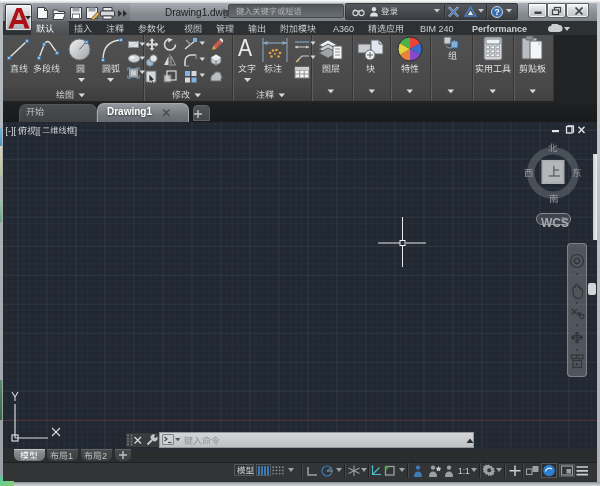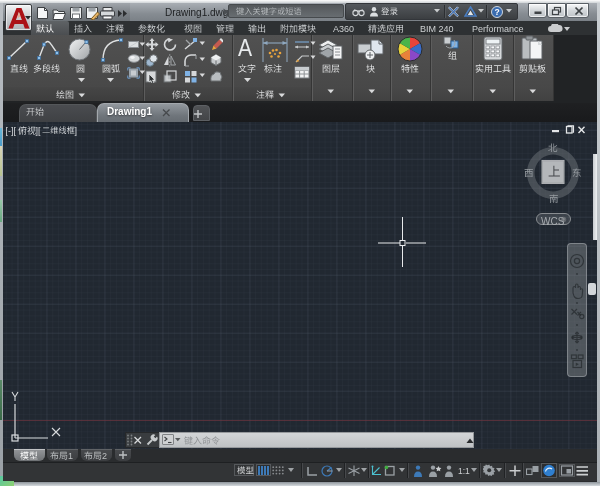--- a/index.html
+++ b/index.html
@@ -261,21 +261,21 @@
     <div style="position:absolute;left:333px;top:23.5px;font-size:9px;color:#cdd0d2;font-weight:normal;white-space:nowrap;text-align:center;">A360</div>
     <svg style="position:absolute;left:368px;top:23.5px;" width="37.0" height="11.7">
       <g fill="#cdd0d2" transform="translate(0,7.92) scale(0.9000)">
         <use href="#u7cbe" x="0.00"></use>
         <use href="#u9009" x="10.00"></use>
         <use href="#u5e94" x="20.00"></use>
         <use href="#u7528" x="30.00"></use>
       </g>
     </svg>
     <div style="position:absolute;left:420px;top:23.5px;font-size:9px;color:#cdd0d2;font-weight:normal;white-space:nowrap;">BIM 240</div>
-    <div style="position:absolute;left:472px;top:23.5px;font-size:9px;color:#cdd0d2;font-weight:normal;white-space:nowrap;">Performance</div>
+    <div style="position:absolute;left:472px;top:23.5px;font-size:9px;color:#cdd0d2;font-weight:bold;white-space:nowrap;">Performance</div>
     <svg style="position:absolute;left:546px;top:24px;" width="26" height="10">
       <path d="M5 8 a3 3 0 0 1 0-6 a4 4 0 0 1 7.5-1 a3.2 3.2 0 0 1 1 7 z" fill="#caccce"></path>
       <path d="M18 3 h6 l-3 4 z" fill="#caccce"></path>
     </svg>
     <div style="position:absolute;left:3px;top:35px;width:594px;height:68px;background:#212325"></div>
     <div style="position:absolute;left:3px;top:35px;width:550px;height:66px;background:linear-gradient(#515151,#484848 80%,#414141)"></div>
     <div style="position:absolute;left:3px;top:87px;width:140px;height:14px;background:linear-gradient(#464646,#3d3d3d)"></div>
     <div style="position:absolute;left:144px;top:87px;width:88px;height:14px;background:linear-gradient(#464646,#3d3d3d)"></div>
     <div style="position:absolute;left:233px;top:87px;width:78px;height:14px;background:linear-gradient(#464646,#3d3d3d)"></div>
     <div style="position:absolute;left:143px;top:35px;width:1px;height:66px;background:#353535"></div>
@@ -707,21 +707,21 @@
       <g fill="#999ea3" transform="translate(0,8.36) scale(0.9500)">
         <use href="#u5357" x="0.00"></use>
       </g>
     </svg>
     <svg style="position:absolute;left:547.5px;top:165px;" width="13.5" height="16.2">
       <g fill="#44474a" transform="translate(0,11.00) scale(1.2500)">
         <use href="#u4e0a" x="0.00"></use>
       </g>
     </svg>
     <div style="position:absolute;left:536px;top:213px;width:35px;height:12px;border:1px solid #898d91;border-radius:6px;background:rgba(105,110,116,0.38)"></div>
-    <div style="position:absolute;left:541px;top:215.5px;font-size:10px;color:#a8acb0;font-weight:normal;white-space:nowrap;">WCS</div>
+    <div style="position:absolute;left:541px;top:215.5px;font-size:12px;color:#a8acb0;font-weight:bold;white-space:nowrap;">WCS</div>
     <svg style="position:absolute;left:559px;top:216px;" width="9" height="7">
       <circle cx="4.5" cy="3.5" r="2.8" fill="rgba(165,169,173,0.35)"></circle>
       <path d="M2.8 2.6 h3.6 l-1.8 2.3 z" fill="#85898d"></path>
     </svg>
     <div style="position:absolute;left:567px;top:243px;width:20px;height:134px;background:rgba(148,152,156,0.40);border:1px solid rgba(175,179,183,0.5);border-radius:4px"></div>
     <svg style="position:absolute;left:568px;top:248px;" width="18" height="126">
       <g fill="none" stroke="rgba(42,46,50,0.82)" stroke-width="1.2">
 <circle cx="9" cy="13" r="6.5"></circle>
         <circle cx="9" cy="13" r="2.6"></circle>
 <circle cx="9" cy="26" r="0.9" fill="rgba(42,46,50,0.82)" stroke="none"></circle>

